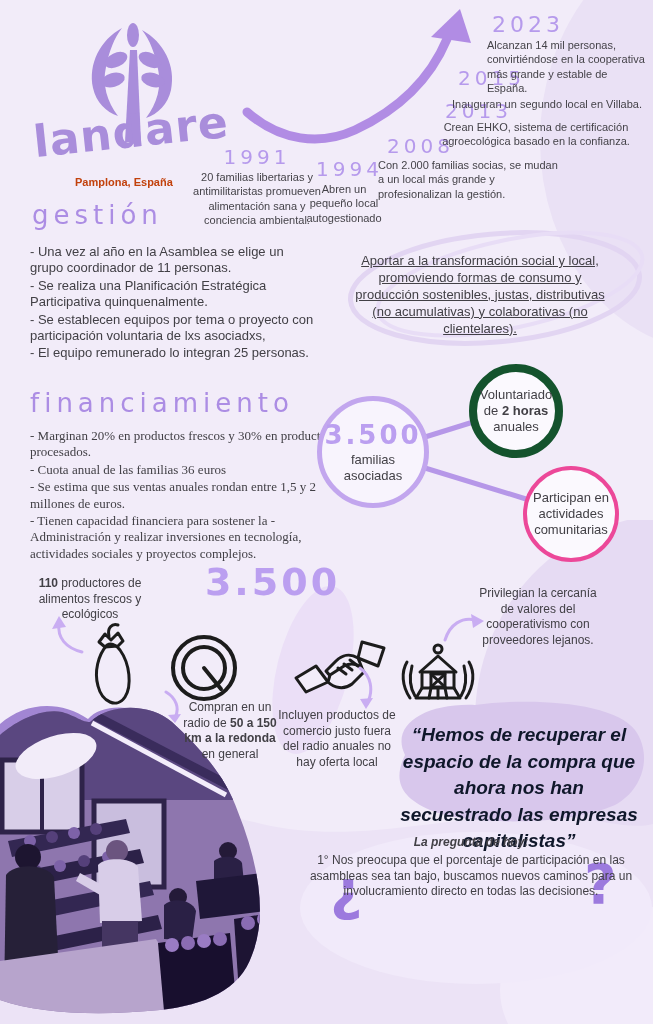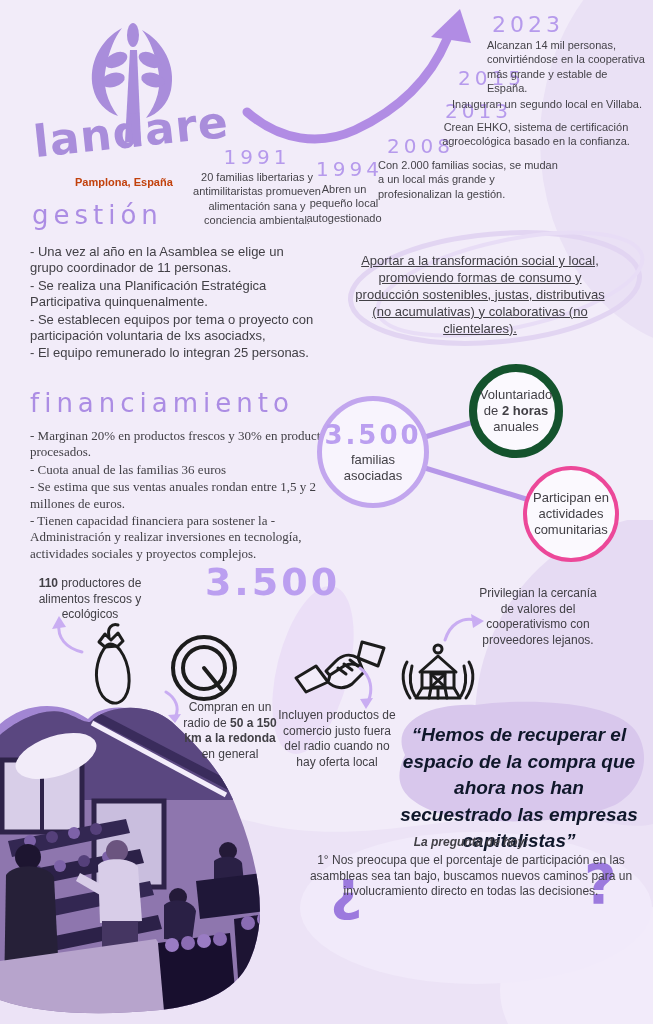--- a/index.html
+++ b/index.html
@@ -238,21 +238,21 @@
       <path d="M36 44 C42 50 52 52 60 46 L72 34 C68 26 60 24 52 28 L38 37 Z"></path>
       <path d="M46 30 L54 36" fill="none"></path>
       <path d="M52 26 L60 32" fill="none"></path>
       <path d="M58 22 L66 28" fill="none"></path>
     </g>
   </svg>
   <svg class="abs" style="left:356px;top:666px;" width="22" height="44">
     <path d="M4 2 C15 10 18 24 11 38" fill="none" stroke="#c9adf2" stroke-width="3" stroke-linecap="round"></path>
     <path d="M4 33 L10 43 L17 32 Z" fill="#c9adf2"></path>
   </svg>
-  <div class="abs note center" style="left:278px;top:708px;width:118px;">Incluyen productos de comercio justo fuera del radio cuando no hay oferta local</div>
+  <div class="abs note center" style="left:278px;top:708px;width:118px;">Incluyen productos de comercio justo fuera del radio anuales no hay oferta local</div>
 
   <svg class="abs" style="left:398px;top:638px;" width="80" height="64" viewBox="0 0 80 64">
     <g fill="none" stroke="#1c1c1c" stroke-width="3" stroke-linecap="round" stroke-linejoin="round">
       <path d="M12 60 C4 48 3 34 9 24"></path>
       <path d="M14 28 C11 40 12 50 17 58"></path>
       <path d="M68 60 C76 48 77 34 71 24"></path>
       <path d="M66 28 C69 40 68 50 63 58"></path>
       <path d="M22 34 L40 18 L58 34"></path>
       <circle cx="40" cy="11" r="4"></circle>
       <rect x="24" y="34" width="32" height="16"></rect>

